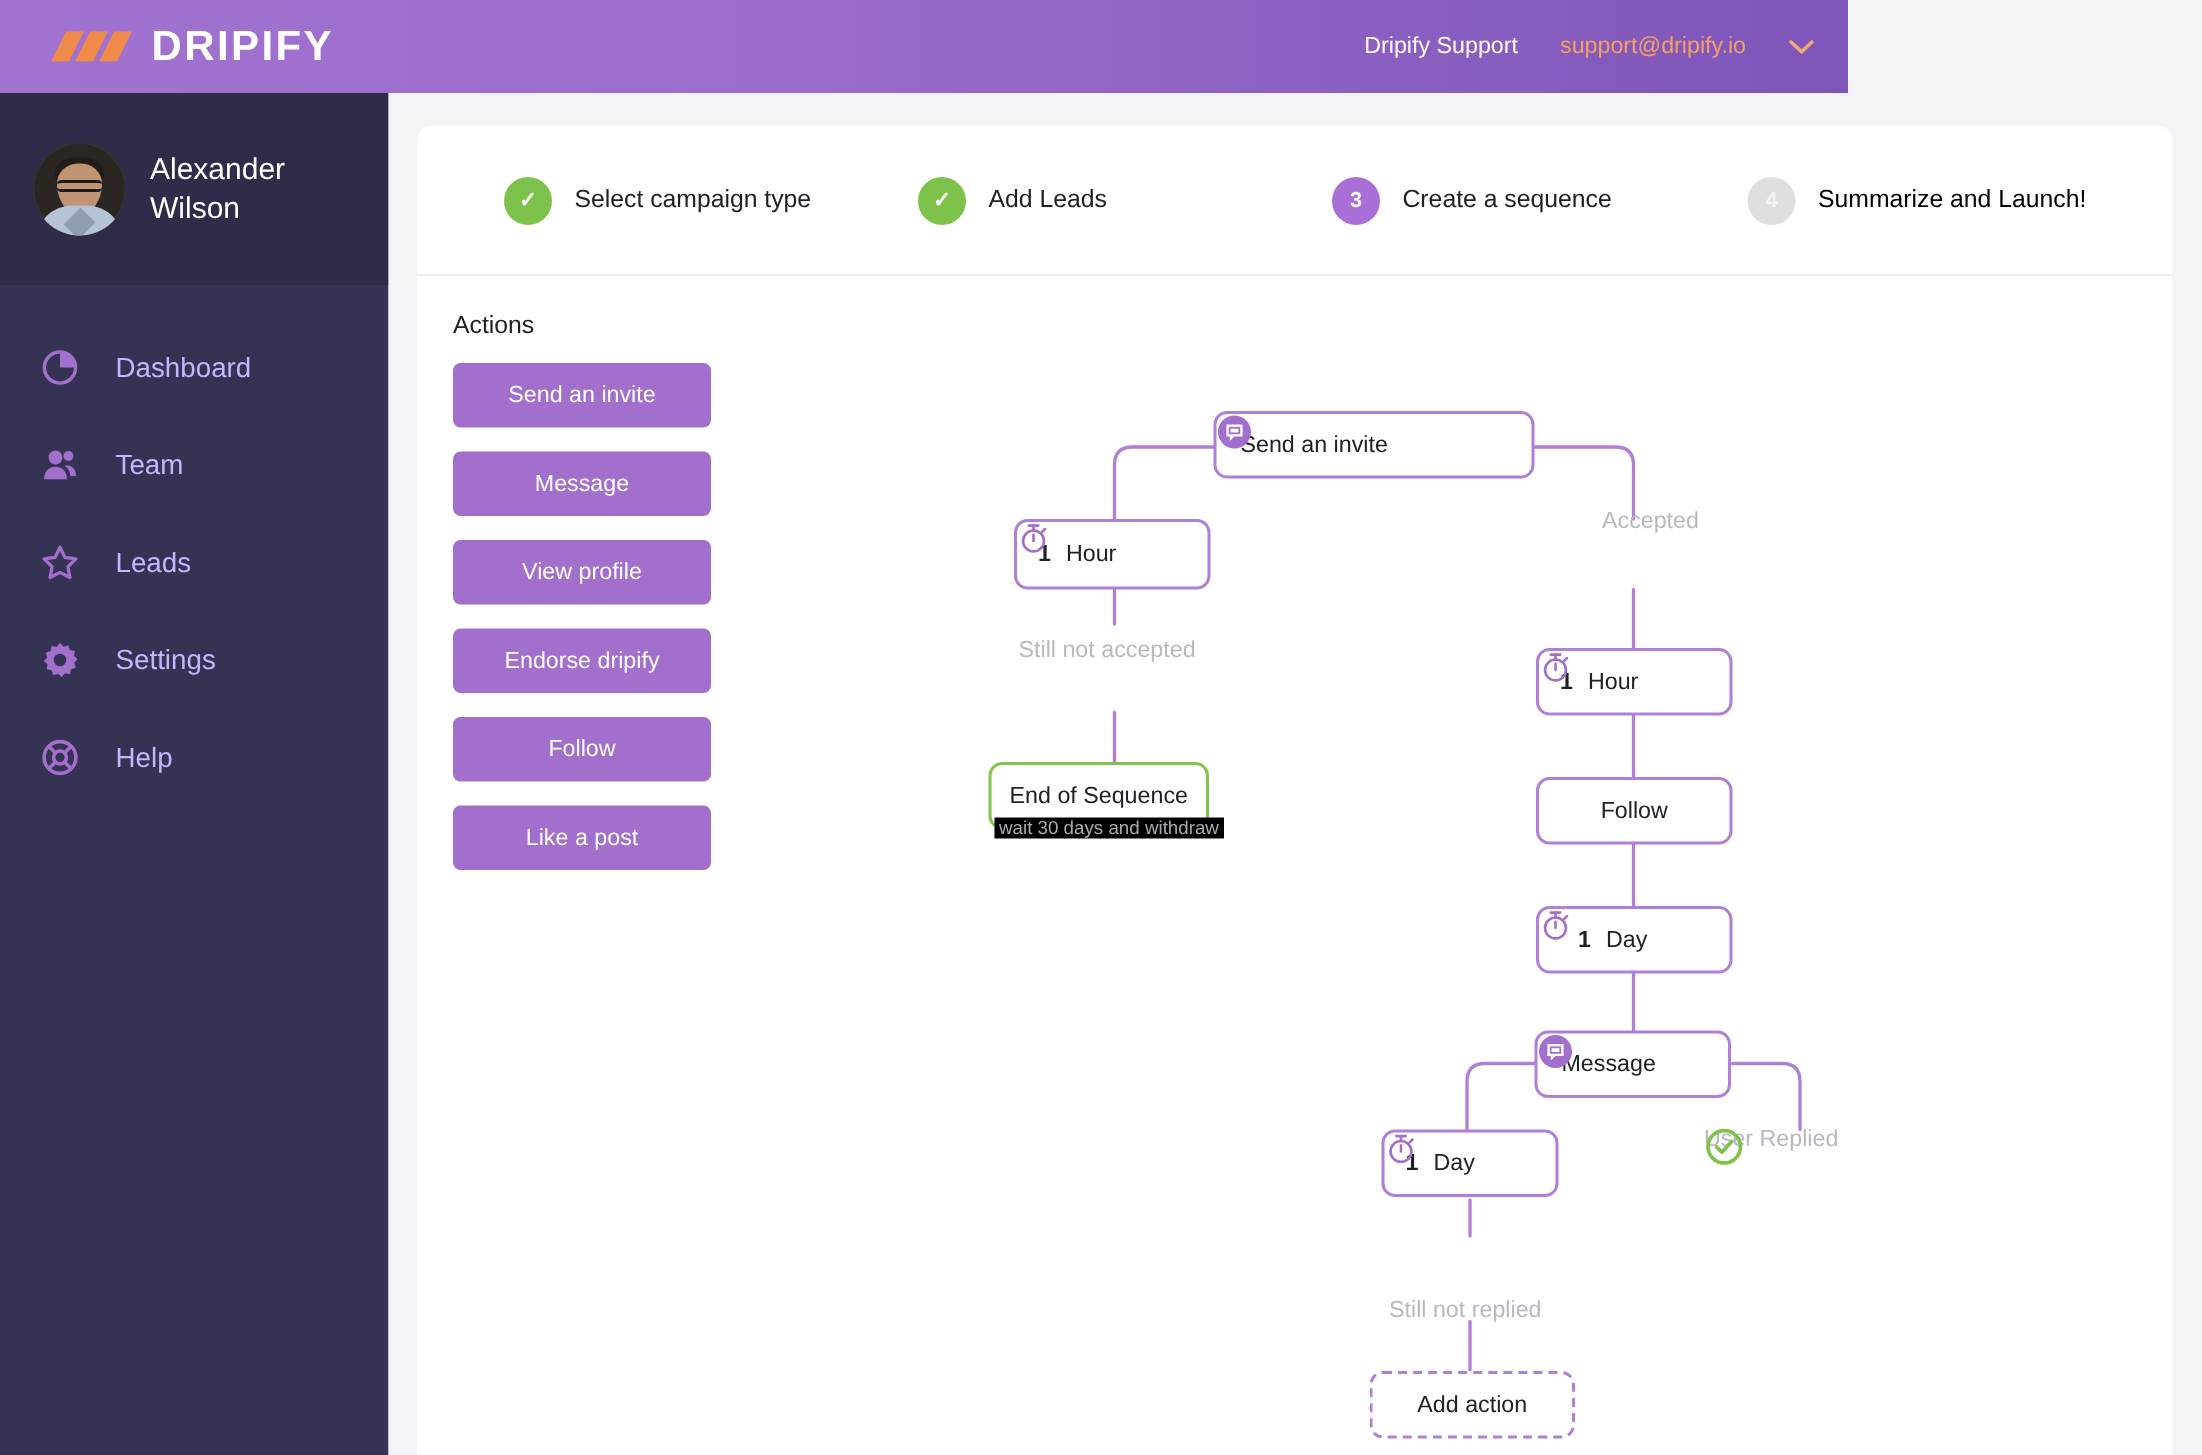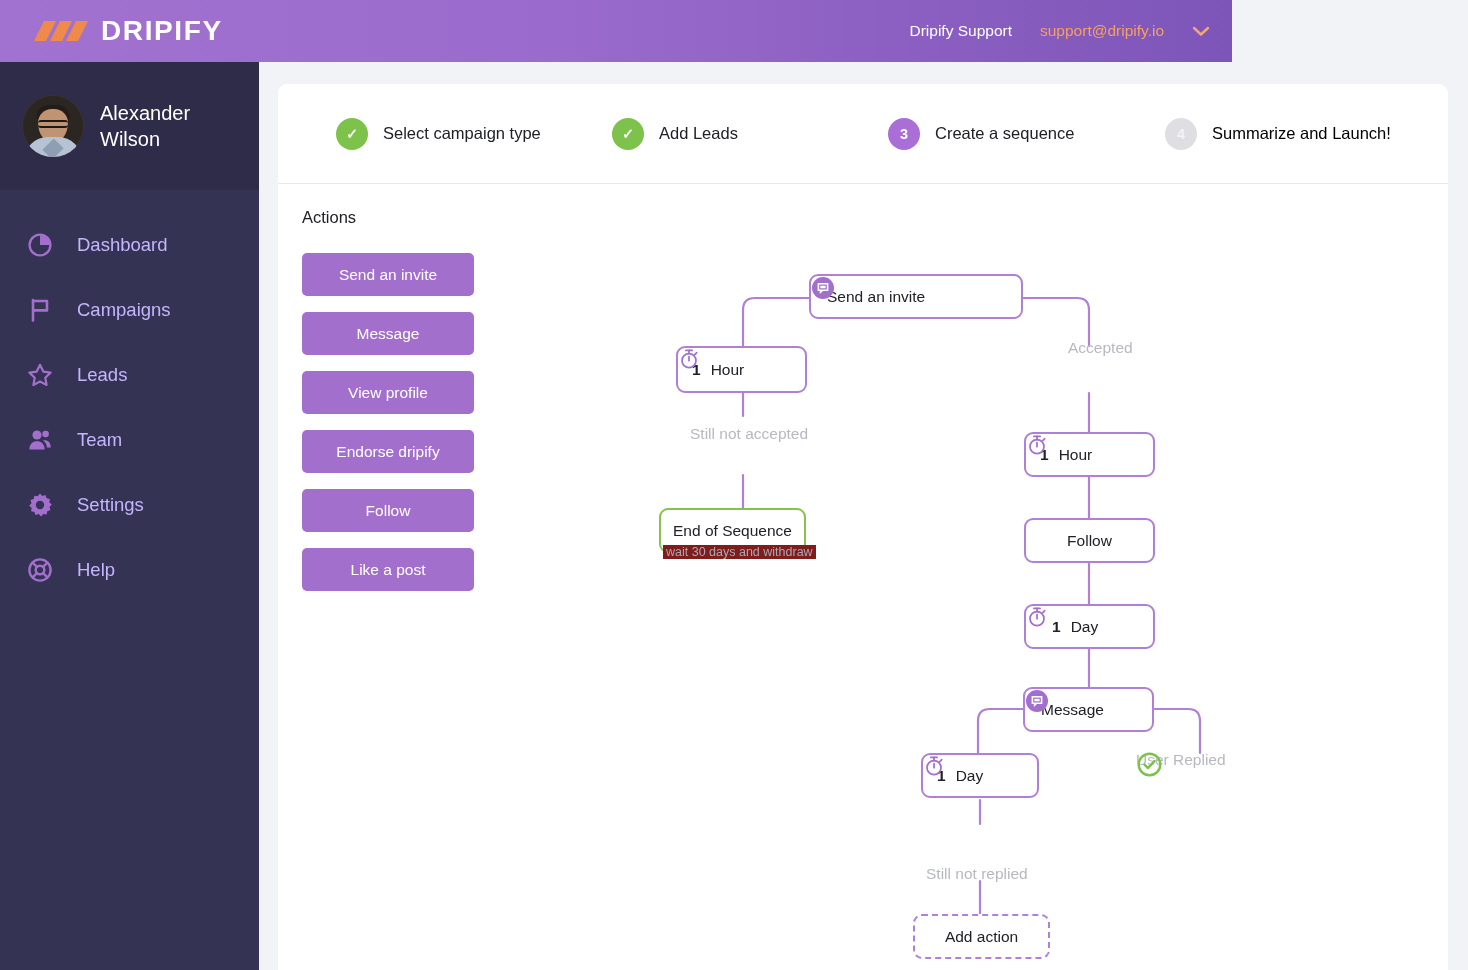--- a/index.html
+++ b/index.html
@@ -104,21 +104,21 @@
   .step-badge.current { background: #a96fd6; }
   .step-badge.todo { background: #dfdfe3; color: #f4f4f6; }
   .step-label { font-size: 16.5px; color: #20202a; white-space: nowrap; }
   .step-label.muted { color: #000000; }
   .step.w1 { width: 276px; }
   .step.w2 { width: 276px; }
   .step.w3 { width: 277px; }
 
   
   .actions-panel { position: absolute; left: 24px; top: 124px; width: 196px; }
-  .actions-title { font-size: 16.5px; color: #20202a; margin-bottom: 26px; }
+  .actions-title { font-size: 16.5px; color: #20202a; margin-bottom: 15px; }
   .action-btn {
     width: 172px; height: 43px; margin-bottom: 16px;
     background: #a36fcc; color: #ffffff; border: none; border-radius: 5px;
     font-family: "Liberation Sans", sans-serif; font-size: 15.5px;
     cursor: pointer; display: block;
   }
 
   
   .flow { position: absolute; left: 0; top: 0; width: 1170px; height: 900px; }
   .flow svg { position: absolute; left: 0; top: 0; }
@@ -128,21 +128,21 @@
     font-size: 15.5px; color: #20202a; white-space: nowrap;
   }
   .node.plain { justify-content: center; }
   .node.icon-node { padding-left: 16px; gap: 18px; }
   .node.delay { padding-left: 14px; gap: 10px; }
   .node.delay .dnum { font-weight: 700; }
   .node.dashed { border-style: dashed; justify-content: center; }
   .node.green { border-color: #84c44e; justify-content: center; }
   .node-subtext {
     position: absolute; font-size: 12.5px; color: #a9a9b3;
-    background: #7f1d1d; padding: 0 3px; white-space: nowrap;
+    background: #000000; padding: 0 3px; white-space: nowrap;
   }
   .edge-label {
     position: absolute; font-size: 15.5px; color: #b8b8c2; white-space: nowrap;
   }
   .replied {
     position: absolute; display: flex; align-items: center; gap: 13px;
   }
   .replied-text { font-size: 15.5px; color: #b8b8c2; }
 </style>
 </head>
@@ -182,43 +182,36 @@
   <div class="nav">
 
     <div class="nav-item">
       <svg class="nav-icon" viewBox="0 0 26 26">
         <circle cx="13" cy="13" r="10.4" fill="none" stroke="#a36fcc" stroke-width="2.3"></circle>
         <path d="M13 13 L13 2.6 A10.4 10.4 0 0 1 23.4 13 Z" fill="#a36fcc"></path>
       </svg>
       <span class="nav-label">Dashboard</span>
     </div>
 
-    <div class="nav-item">
-      <svg class="nav-icon" viewBox="0 0 26 26">
-        <path d="M6 3 L6 23.5" stroke="#a36fcc" stroke-width="2.6" stroke-linecap="round" fill="none"></path>
-        <path d="M6.6 4 L20 4 L20 13.4 L6.6 13.4" fill="none" stroke="#a36fcc" stroke-width="2.6" stroke-linejoin="round"></path>
-      </svg>
-      <span class="nav-label">Campaigns</span>
-    </div>
-
-    <div class="nav-item">
-      <svg class="nav-icon" viewBox="0 0 26 26">
-        <path d="M13 2.8 L16.3 9.6 L23.6 10.6 L18.3 15.8 L19.6 23 L13 19.6 L6.4 23 L7.7 15.8 L2.4 10.6 L9.7 9.6 Z" fill="none" stroke="#a36fcc" stroke-width="2.2" stroke-linejoin="round"></path>
-      </svg>
-      <span class="nav-label">Leads</span>
-    </div>
 
     <div class="nav-item">
       <svg class="nav-icon" viewBox="0 0 26 26">
         <circle cx="10" cy="8" r="4.6" fill="#a36fcc"></circle>
         <path d="M2.4 22.5 C2.4 16.8 6 14.2 10 14.2 C14 14.2 17.6 16.8 17.6 22.5 Z" fill="#a36fcc"></path>
         <circle cx="18.6" cy="7" r="3.3" fill="#a36fcc"></circle>
         <path d="M16 13.5 C20.5 12.6 23.6 15.2 23.8 20.4 L19.9 20.4 C19.7 17 18.3 14.8 16 13.5 Z" fill="#a36fcc"></path>
       </svg>
       <span class="nav-label">Team</span>
+    </div>
+
+    <div class="nav-item">
+      <svg class="nav-icon" viewBox="0 0 26 26">
+        <path d="M13 2.8 L16.3 9.6 L23.6 10.6 L18.3 15.8 L19.6 23 L13 19.6 L6.4 23 L7.7 15.8 L2.4 10.6 L9.7 9.6 Z" fill="none" stroke="#a36fcc" stroke-width="2.2" stroke-linejoin="round"></path>
+      </svg>
+      <span class="nav-label">Leads</span>
     </div>
 
     <div class="nav-item">
       <svg class="nav-icon" viewBox="0 0 26 26">
         <path d="M13 1.6 l2.3 2.5 3.2-1 1.1 3.2 3.3 .7 -.6 3.3 2.5 2.2 -2.3 2.4 1 3.2 -3.2 1.1 -.7 3.3 -3.3-.6 -2.2 2.5 -2.4-2.3 -3.2 1 -1.1-3.2 -3.3-.7 .6-3.3 -2.5-2.2 2.3-2.4 -1-3.2 3.2-1.1 .7-3.3 3.3 .6 Z" fill="#a36fcc"></path>
         <circle cx="13" cy="13" r="4.2" fill="#353353"></circle>
       </svg>
       <span class="nav-label">Settings</span>
     </div>
 
@@ -309,21 +302,21 @@
           <circle cx="12" cy="13.8" r="7.6" fill="none" stroke="#a36fcc" stroke-width="1.9"></circle>
           <path d="M12 13.8 L12 9.4" stroke="#a36fcc" stroke-width="1.9" stroke-linecap="round"></path>
           <path d="M8.6 2.6 h6.8" stroke="#a36fcc" stroke-width="1.9" stroke-linecap="round"></path>
           <path d="M12 2.6 L12 6.2" stroke="#a36fcc" stroke-width="1.9" stroke-linecap="round"></path>
           <path d="M18.3 7.2 L20.4 5.1" stroke="#a36fcc" stroke-width="1.9" stroke-linecap="round"></path>
         </svg>
         <span class="dnum">1</span>
         <span>Hour</span>
       </div>
 
-      <div class="edge-label" style="left:401px; top:341px;margin-left:11px;">Still not accepted</div>
+      <div class="edge-label" style="left:401px; top:341px;">Still not accepted</div>
 
       <div class="node green" style="left:381px; top:424px; width:147px; height:45px;">
         <span>End of Sequence</span>
       </div>
       <div class="node-subtext" style="left:385px; top:461px;">wait 30 days and withdraw</div>
 
       <div class="edge-label" style="left:773px; top:255px;margin-left:17px;">Accepted</div>
 
       <div class="node delay" style="left:746px; top:348px; width:131px; height:45px;">
         <svg width="22" height="22" viewBox="0 0 24 24">

